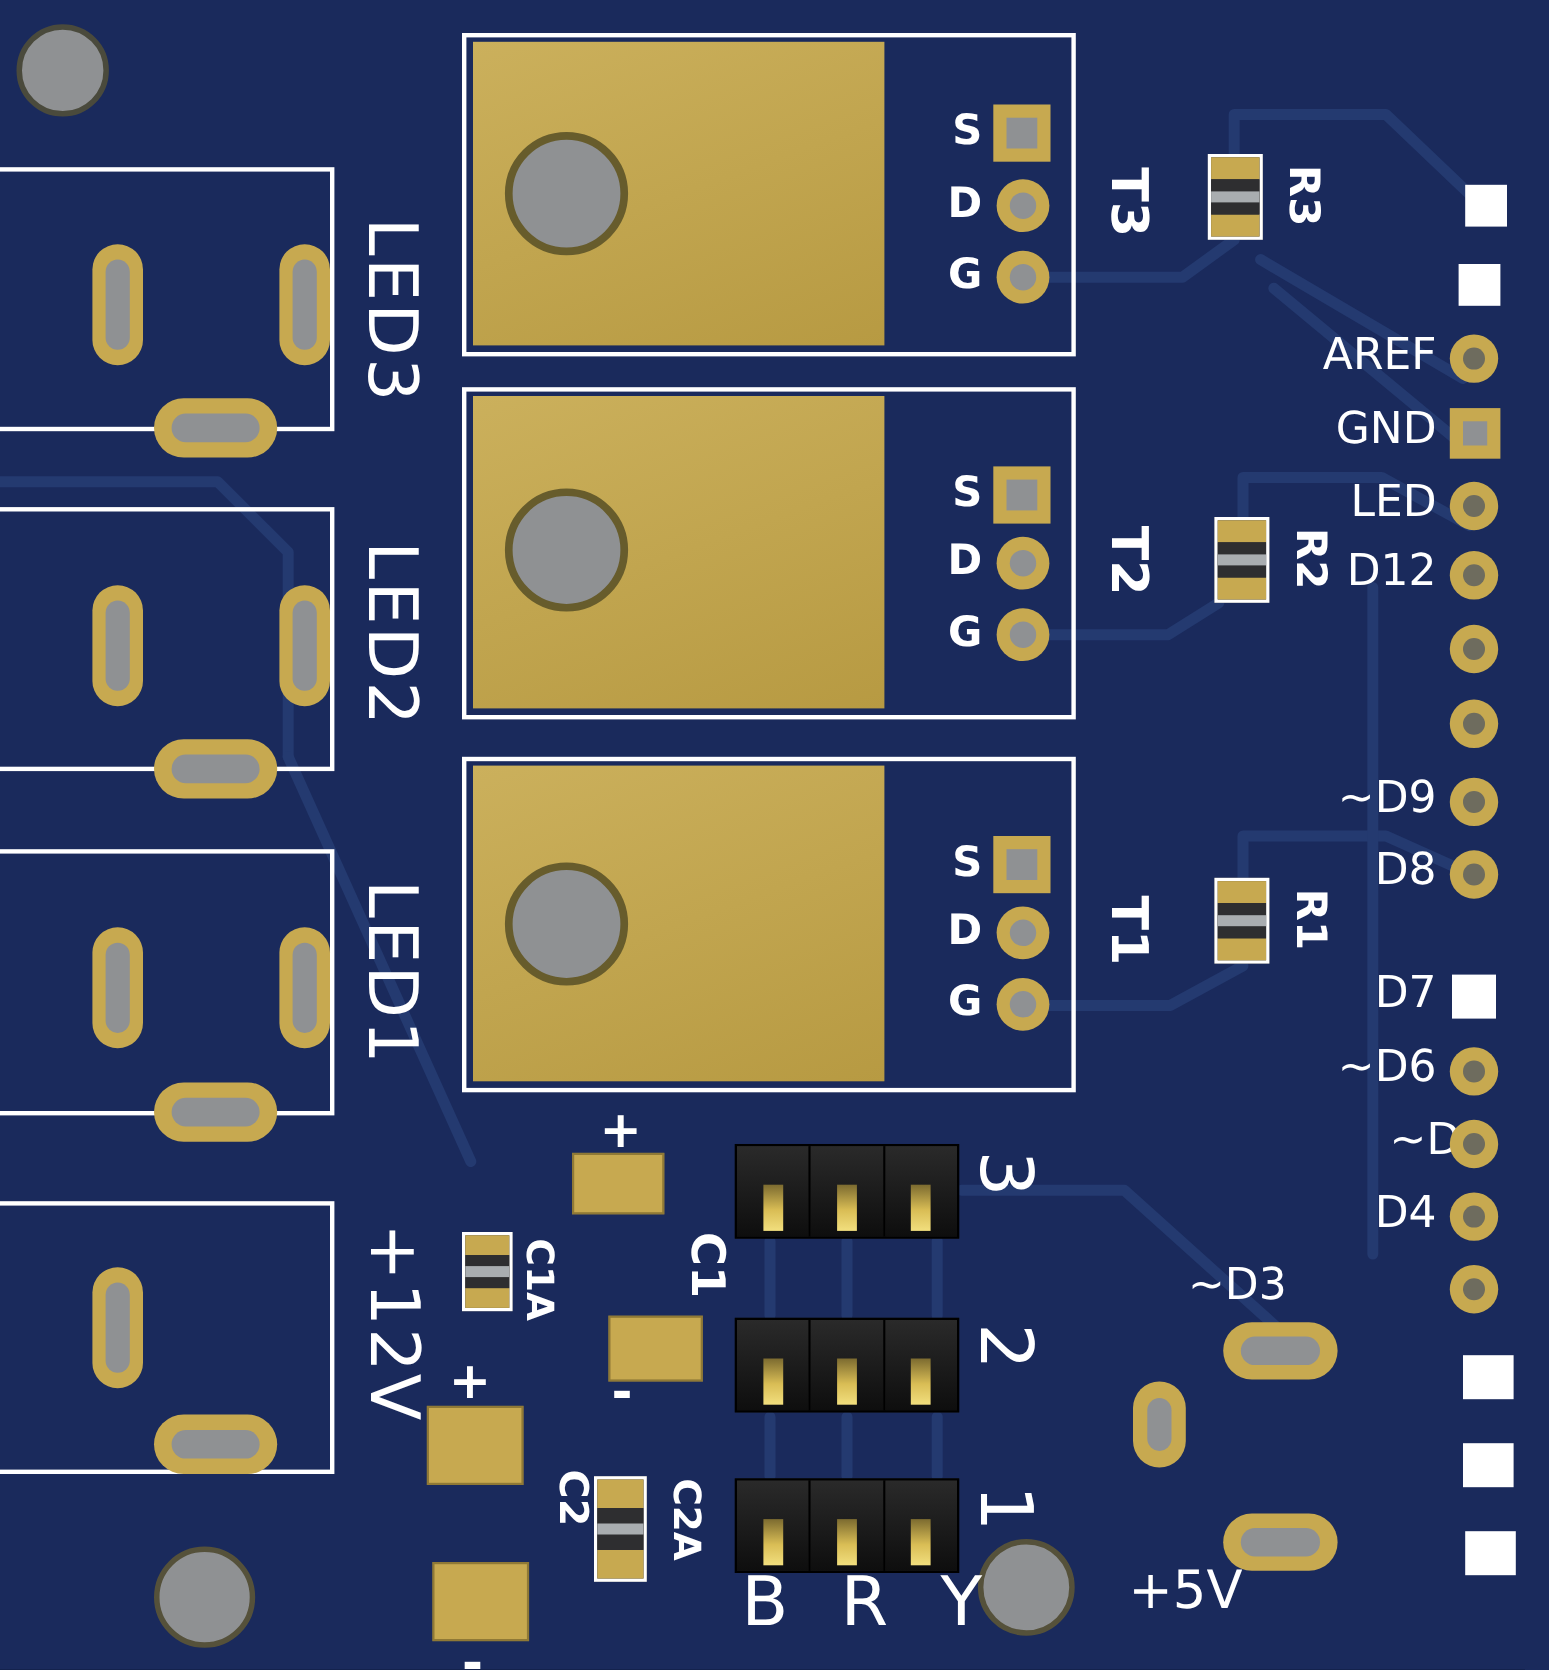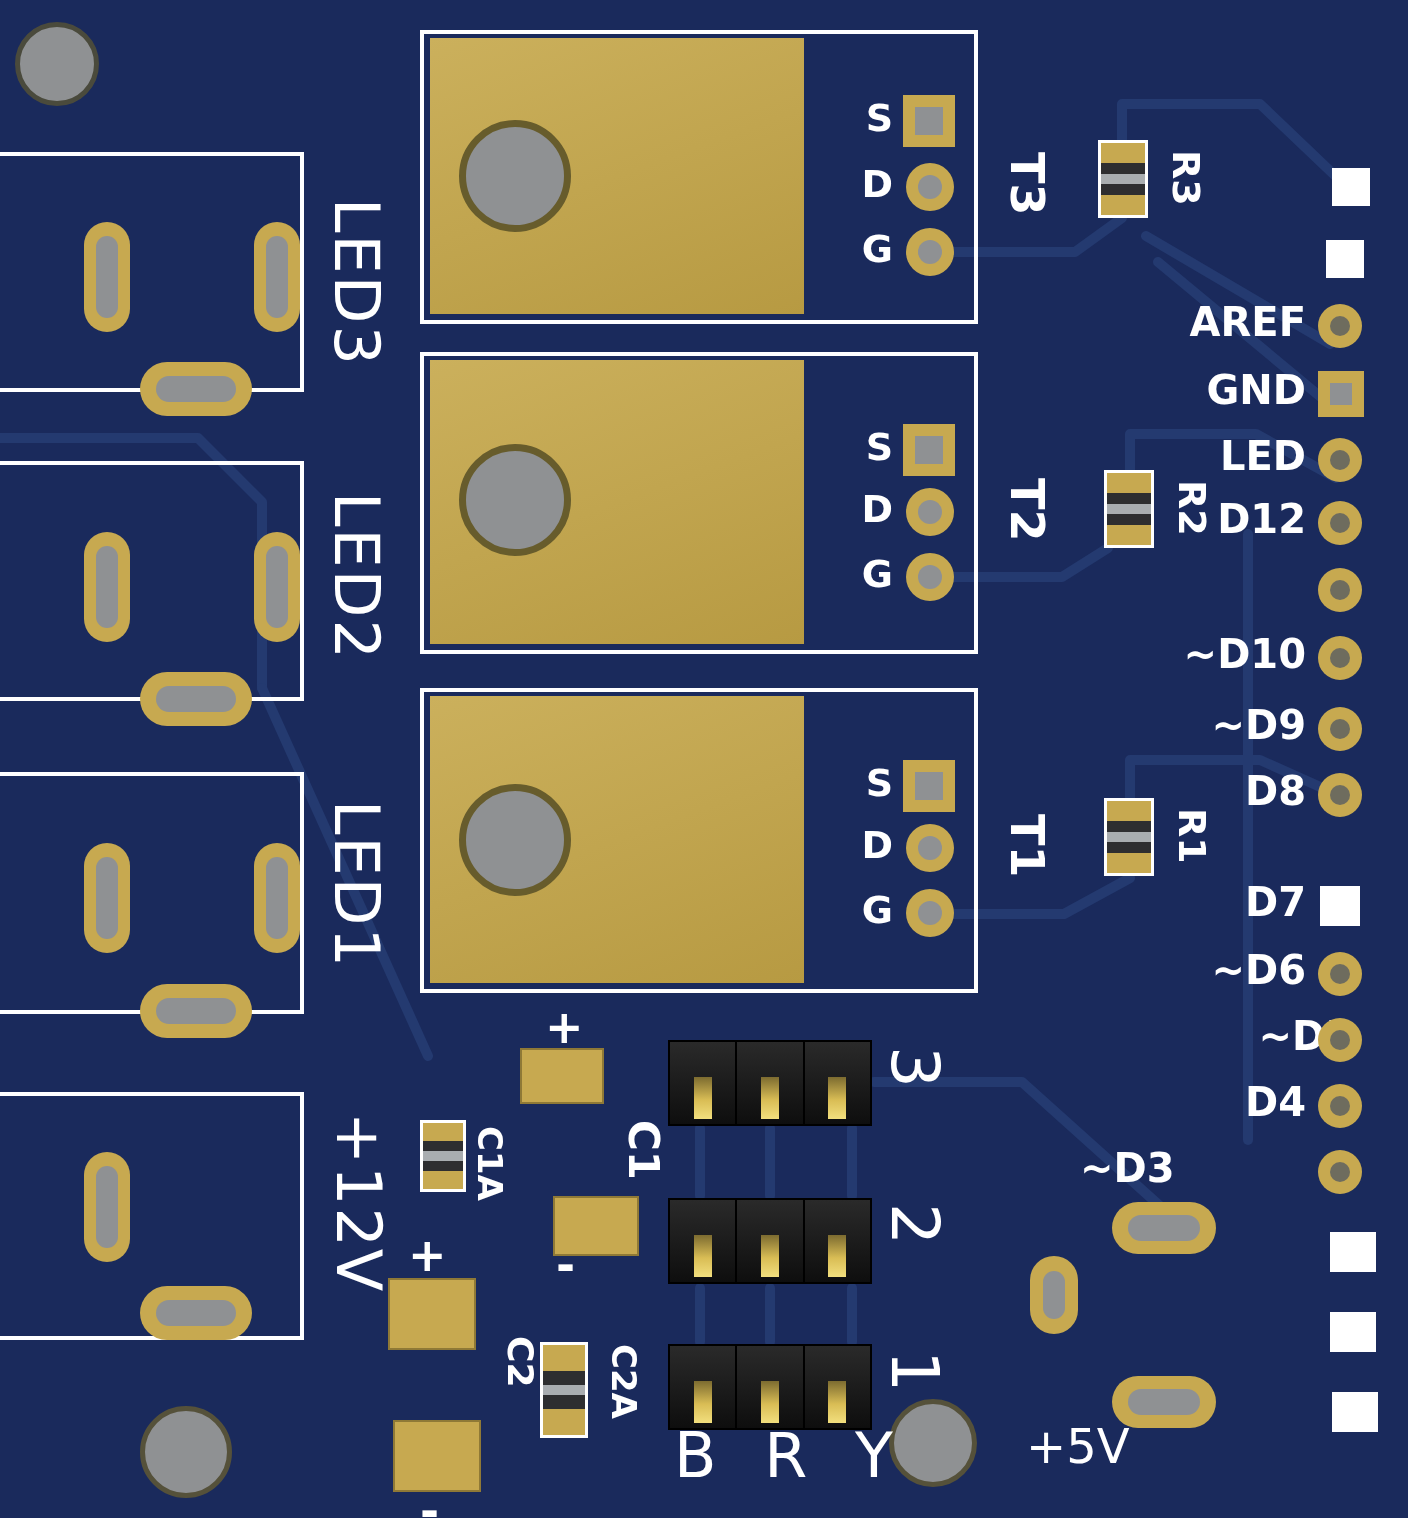--- a/index.html
+++ b/index.html
@@ -7,21 +7,21 @@
   #board{position:relative;width:1408px;height:1518px;overflow:hidden;
          background:var(--board,#1a2a5c);
          font-family:"DejaVu Sans",sans-serif;color:#fff}
   .abs{position:absolute}
   .silk{color:var(--silk,#fff);line-height:1.1}
   .rot{transform:rotate(90deg);transform-origin:0 0;white-space:nowrap}
   .lg{font-size:62px;font-weight:400;letter-spacing:2px}
   .md{font-size:46px;font-weight:700}
   .sm{font-size:38px;font-weight:700}
   .xs{font-size:34px;font-weight:700}
-  .hl{font-size:40px;font-weight:700}
+  .hl{font-size:40px;font-weight:400}
   .num{font-size:66px;font-weight:400}
   .outline{border:4px solid #fff;background:transparent}
   .gold{background:var(--gold,#c7a950)}
   .goldpad{background:var(--gold,#c7a950);border:2px solid rgba(40,32,6,.35)}
   .oval{border-radius:999px}
   .slot{position:absolute;background:var(--hole_gray,#8f9193);border-radius:999px}
   .circ{border-radius:50%}
   .smd{border:3px solid #fff;display:flex;flex-direction:column;background:var(--smd_body,#2e2e30)}
   .smd .cap{background:var(--gold,#c7a950)}
   .smd .bod{flex:1;background:var(--smd_body,#2e2e30);position:relative}
@@ -207,21 +207,20 @@
 
   <div class="abs silk hl" style="left:1080px;top:497px;width:226px;text-align:right">D12</div>
   <div class="abs circ gold" style="left:1318px;top:501px;width:44px;height:44px">
       <div class="abs circ" style="left:12px;top:12px;width:20px;height:20px;background:var(--pad_center_dark,#6e6c5e)"></div>
     </div>
 
   <div class="abs circ gold" style="left:1318px;top:568px;width:44px;height:44px">
       <div class="abs circ" style="left:12px;top:12px;width:20px;height:20px;background:var(--pad_center_dark,#6e6c5e)"></div>
     </div>
 
-  <div class="abs silk hl" style="left:1080px;top:632px;width:226px;text-align:right">~D10</div>
   <div class="abs circ gold" style="left:1318px;top:636px;width:44px;height:44px">
       <div class="abs circ" style="left:12px;top:12px;width:20px;height:20px;background:var(--pad_center_dark,#6e6c5e)"></div>
     </div>
 
   <div class="abs silk hl" style="left:1080px;top:703px;width:226px;text-align:right">~D9</div>
   <div class="abs circ gold" style="left:1318px;top:707px;width:44px;height:44px">
       <div class="abs circ" style="left:12px;top:12px;width:20px;height:20px;background:var(--pad_center_dark,#6e6c5e)"></div>
     </div>
 
   <div class="abs silk hl" style="left:1080px;top:769px;width:226px;text-align:right">D8</div>

